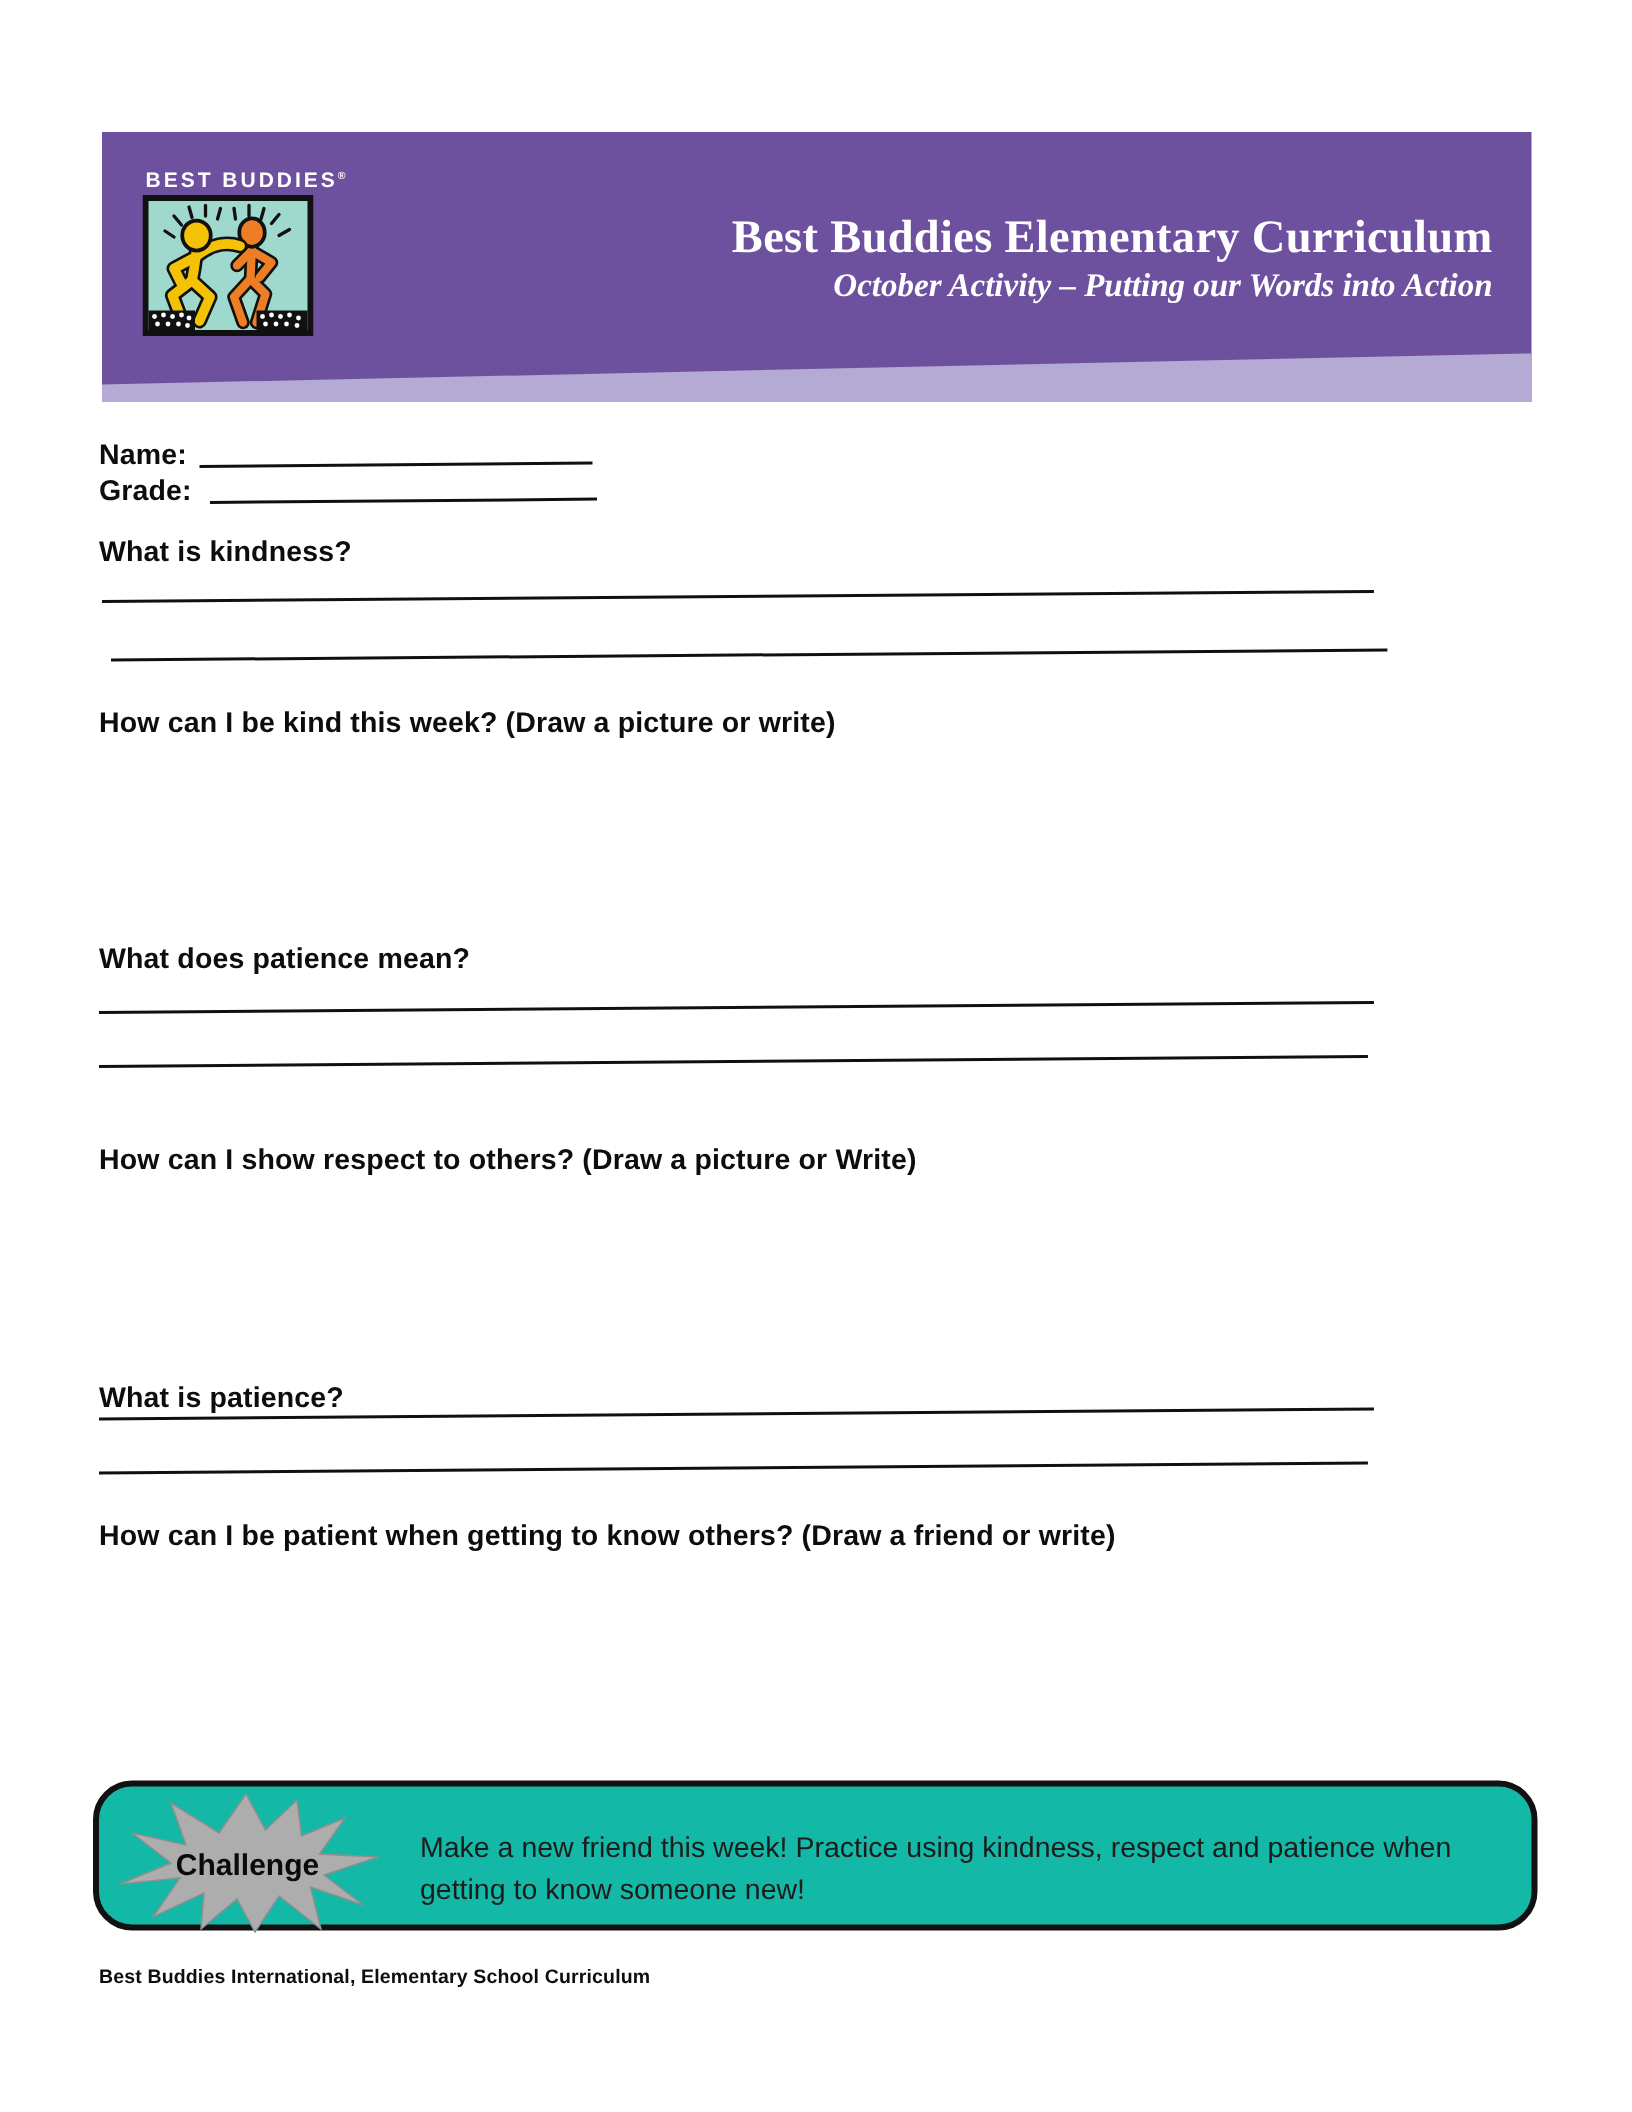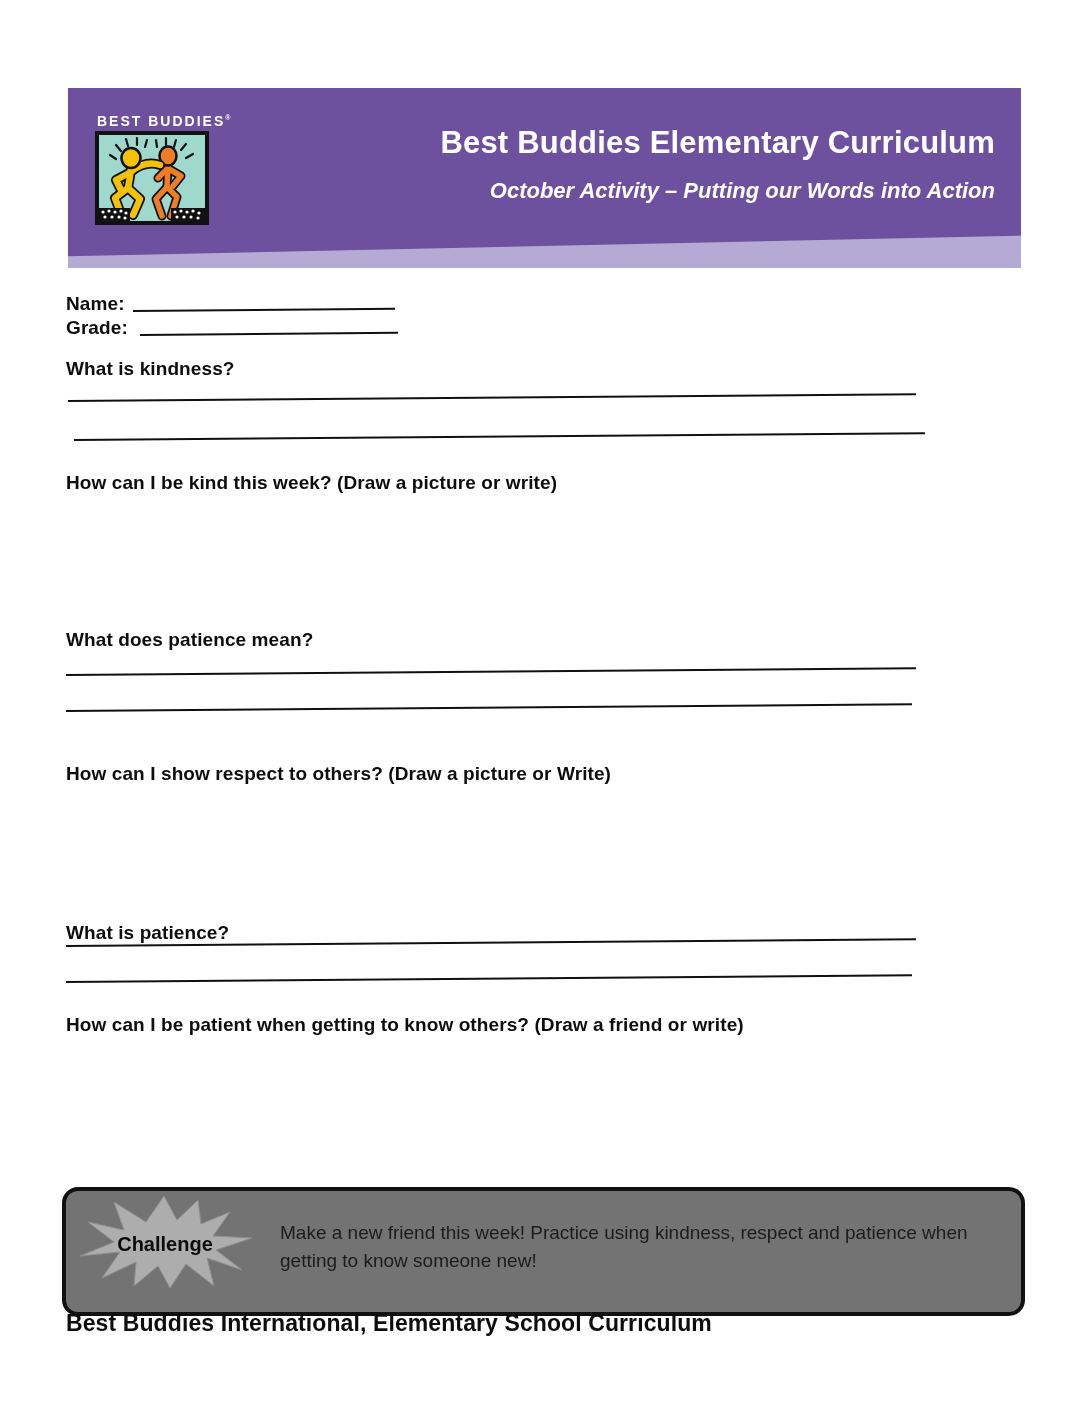--- a/index.html
+++ b/index.html
@@ -23,32 +23,33 @@
   }
   .banner-wedge {
     position: absolute;
     left: 0; bottom: 0;
     width: 100%; height: 100%;
     background: #b4aad3;
     clip-path: polygon(0 93.5%, 100% 82%, 100% 100%, 0 100%);
   }
   .titles {
     position: absolute;
-    top: 38px; right: 26px;
+    top: 53px; right: 26px;
     text-align: right;
+    font-family: Liberation Serif, serif;
   }
   .banner-title {
     color: #ffffff;
     font-size: 31px;
     font-weight: 700;
     letter-spacing: 0.2px;
     line-height: 34px;
   }
   .banner-subtitle {
-    margin-top: 19px;
+    margin-top: 3px;
     color: #ffffff;
     font-size: 22px;
     font-weight: 700;
     font-style: italic;
     line-height: 24px;
   }
 
   
   .logo {
     position: absolute;
@@ -91,24 +92,24 @@
     border-top: 2px solid #101010;
     transform: rotate(-0.5deg);
     transform-origin: left center;
   }
   .draw-area { position: absolute; background: transparent; }
 
   
   .challenge-box {
     position: absolute;
     left: 62px; top: 1187px;
-    width: 963px; height: 129px;
+    width: 963px; height: 100px;
     border: 4px solid #111111;
-    border-radius: 16px;
-    background: #737373;
+    border-radius: 26px;
+    background: #14b8a6;
   }
   .star-wrap {
     position: absolute;
     left: 8px; top: 2px;
     width: 182px; height: 98px;
   }
   .star-label {
     position: absolute;
     left: 0; top: 40px;
     width: 100%;
@@ -124,21 +125,21 @@
     font-size: 19px;
     line-height: 28px;
     color: #1c1c1c;
     font-weight: 400;
   }
 
   
   .footer-text {
     position: absolute;
     left: 66px; top: 1310px;
-    font-size: 23px;
+    font-size: 13px;
     font-weight: 700;
     letter-spacing: 0.1px;
   }
 </style>
 </head>
 <body>
 
 <div class="page">
 
   <header class="banner">

